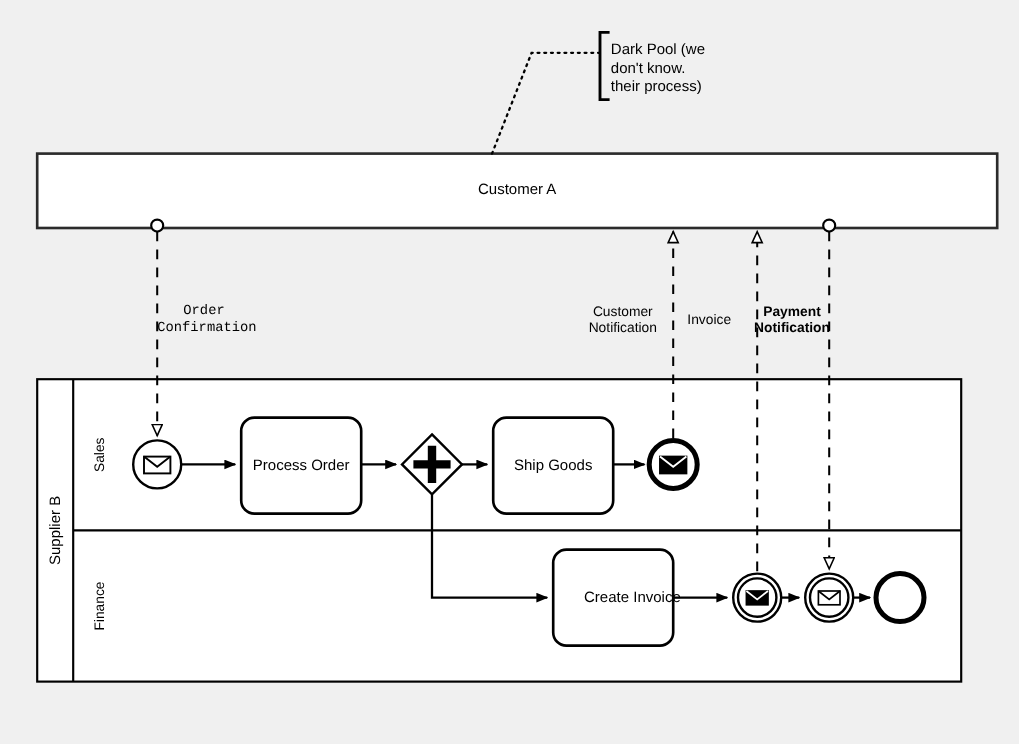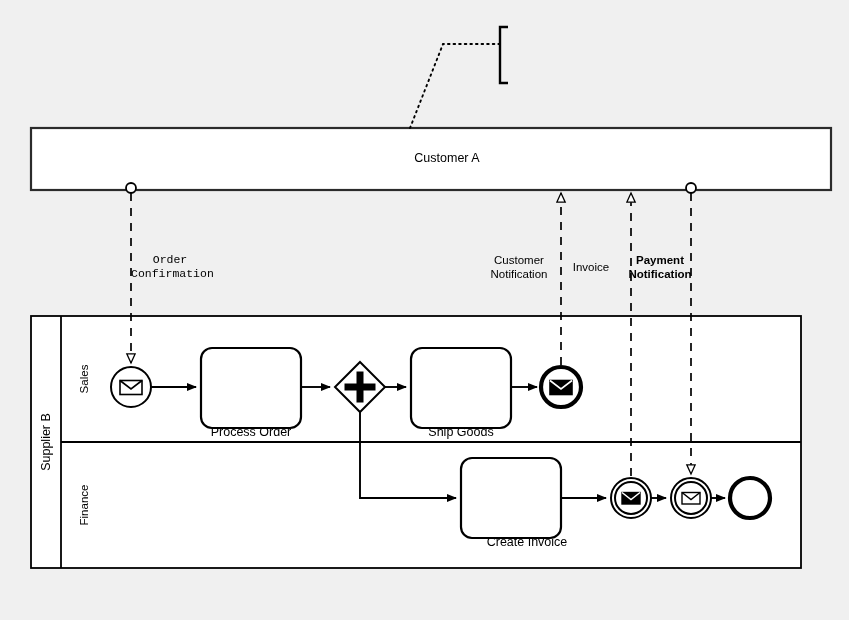--- a/index.html
+++ b/index.html
@@ -32,21 +32,20 @@
     position: absolute;
     font-size: 11.5px;
     line-height: 14px;
     color: #000;
     text-align: center;
     white-space: pre-line;
     pointer-events: none;
   }
   .lbl.task {
     font-size: 12.5px;
-    margin-top: 44px;
   }
   .lbl.pool-title {
     font-size: 12.5px;
   }
   .lbl.vert {
     transform-origin: center center;
   }
   .lbl.anno {
     text-align: left;
     font-size: 12.5px;
@@ -151,21 +150,21 @@
     <g>
       <circle cx="750" cy="498" r="20" fill="#ffffff" stroke="#000" stroke-width="4.2"></circle>
     </g>
 
     <g>
       <path d="M 410 128 L 443 44 L 500 44" fill="none" stroke="#000" stroke-width="1.9" stroke-dasharray="1.6,4" stroke-linecap="round"></path>
       <path d="M 508 27 L 500 27 L 500 83 L 508 83" fill="none" stroke="#000" stroke-width="2.4"></path>
     </g>
   </svg>
 
-  <div class="lbl pool-title" style="left:31px; top:151px; width:800px;margin-left:16px;">Customer A</div>
+  <div class="lbl pool-title" style="left:31px; top:151px; width:800px;">Customer A</div>
 
   <div class="lbl vert pool-title" style="left:-80px; top:435px; width:252px; transform:rotate(-90deg);">Supplier B</div>
 
   <div class="lbl vert" style="left:21px; top:372px; width:126px; transform:rotate(-90deg);">Sales</div>
 
   <div class="lbl vert" style="left:21px; top:498px; width:126px; transform:rotate(-90deg);">Finance</div>
 
   <div class="lbl task" style="left:201px; top:381px; width:100px;">Process Order</div>
 
   <div class="lbl task" style="left:411px; top:381px; width:100px;">Ship Goods</div>
@@ -176,14 +175,17 @@
 Confirmation</div>
 
   <div class="lbl" style="left:479px; top:253px; width:80px;">Customer
 Notification</div>
 
   <div class="lbl" style="left:567px; top:260px; width:48px;">Invoice</div>
 
   <div class="lbl" style="left:620px; top:253px; width:80px;font-weight:bold;">Payment
 Notification</div>
 
+  <div class="lbl anno" style="left:509px; top:34px; width:110px;">Dark Pool (we
+don't know.
+their process)</div>
 
 </div>
 
 </body></html>

